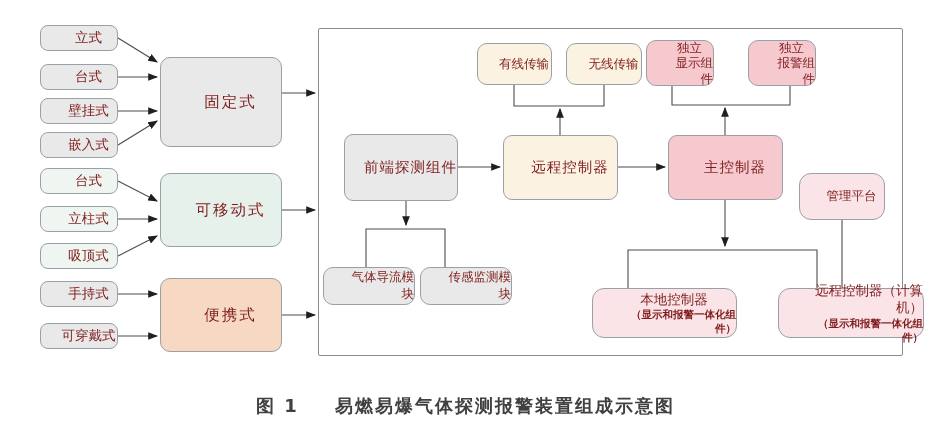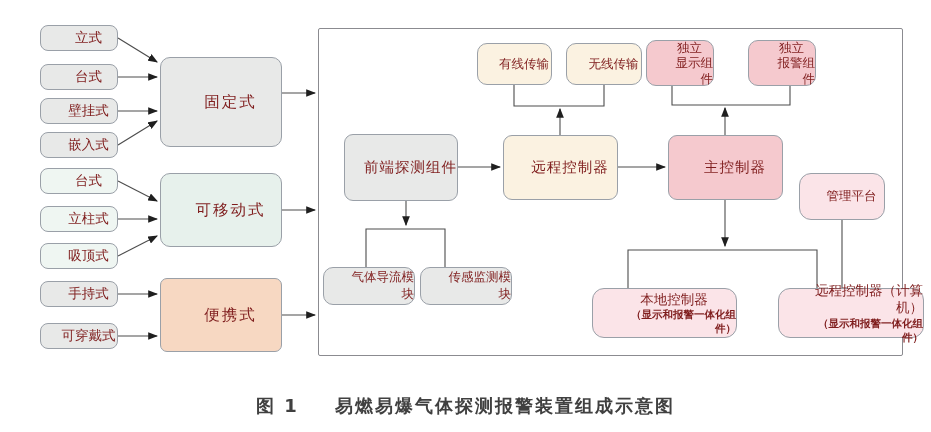--- a/index.html
+++ b/index.html
@@ -12,21 +12,21 @@
   .cat{font-size:15.5px;border-radius:10px;letter-spacing:2px;}
   .mid{font-size:14.5px;border-radius:9px;letter-spacing:1px;}
   .mod{font-size:12.5px;border-radius:10px;}
   .two{font-size:12.5px;line-height:1.25;flex-direction:column;border-radius:10px;}
   .ctrl{flex-direction:column;border-radius:12px;line-height:1.3;margin-left:34px;}
   .ctrl .t{font-size:13.5px;}
   .ctrl .s{font-size:10.5px;font-weight:bold;}
   .gray{background:#e8e9e8;}
   .mint{background:#e7f1ec;}
   .mintL{background:#eff6f2;}
-  .peach{background:#f7d8c2;border-radius:7px;}
+  .peach{background:#f7d8c2;}
   .cream{background:#fbf2e1;}
   .pink{background:#f5c9ce;}
   .pinkL{background:#fbe4e8;}
   .outer{position:absolute;left:318px;top:28px;width:585px;height:328px;
          box-sizing:border-box;border:1.5px solid #8b8b90;background:#fff;border-radius:2px;}
   .wires{position:absolute;left:0;top:0;pointer-events:none;}
   .caption{position:absolute;left:0;top:394px;width:931px;text-align:center;
            font-family:"DejaVu Sans","Liberation Sans",sans-serif;
            font-weight:bold;font-size:18px;color:#404040;letter-spacing:2px;}
   .caption .gap{margin-left:28px;}

